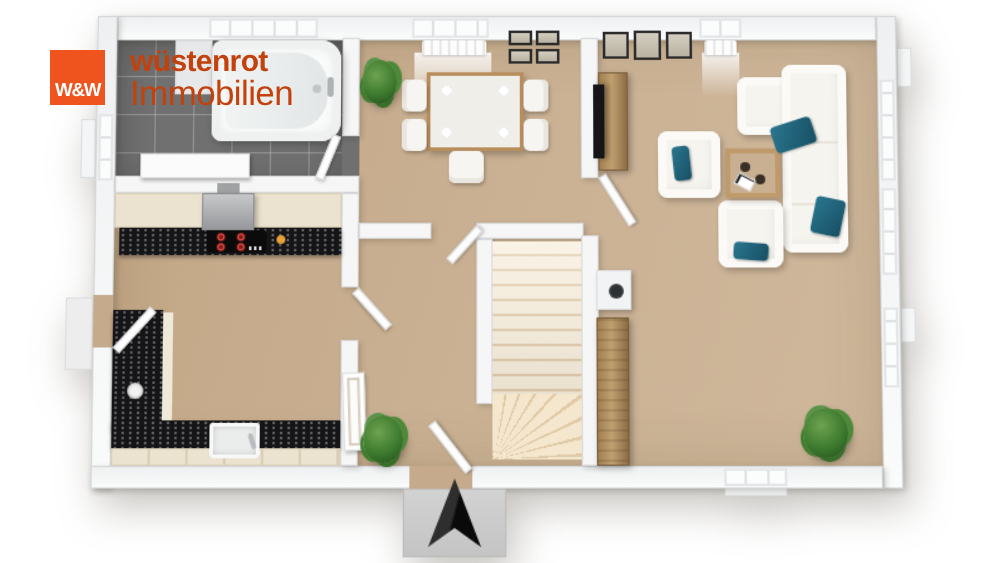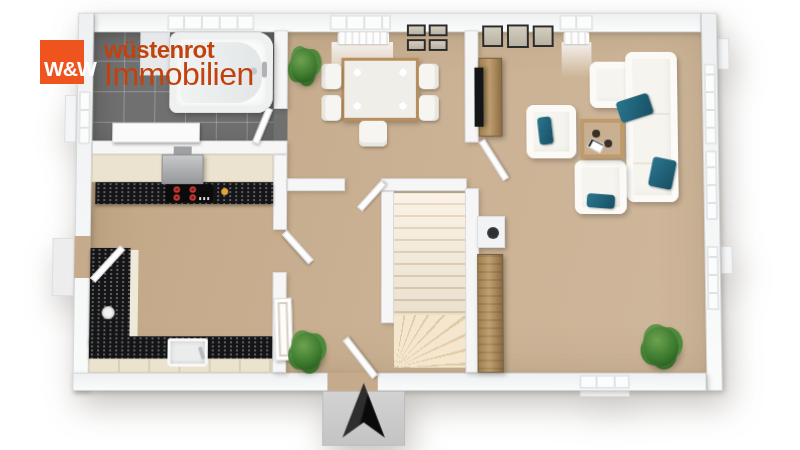--- a/index.html
+++ b/index.html
@@ -45,24 +45,24 @@
   .chair{background:#f6f5f2;border-radius:5px;z-index:5;
         box-shadow:inset 0 0 0 2px #e7e4de,1px 2px 3px rgba(0,0,0,.25);}
   .frame{border:2px solid #2b2b2b;background:linear-gradient(#d4cec0,#b9b2a2);box-sizing:border-box;}
   .wood{background:linear-gradient(90deg,#a08050,#c0a071 45%,#8c6d44);border:1px solid #7a5f3c;
         box-sizing:border-box;z-index:5;box-shadow:2px 2px 5px rgba(0,0,0,.3);}
   .streak{background:linear-gradient(180deg,rgba(255,255,255,.85),rgba(255,255,255,0));z-index:2;}
   .radiator{background:repeating-linear-gradient(90deg,#e8e8e8 0 2px,#fdfdfd 2px 7px);
         border-radius:2px;z-index:4;box-shadow:0 1px 2px rgba(0,0,0,.2);}
   
   #logo-box{position:absolute;left:40px;top:40px;width:44px;height:44px;background:#f0541e;z-index:20;}
-  #logo-mono{position:absolute;left:4px;bottom:3px;color:#fff;font-weight:bold;font-size:21px;letter-spacing:-1px;}
+  #logo-mono{position:absolute;left:4px;bottom:3px;color:#fff;font-weight:bold;font-size:15px;letter-spacing:-1px;}
   #wordmark{position:absolute;left:104px;top:37px;z-index:20;color:#c2410c;line-height:25px;}
   #wm1{font-size:24px;font-weight:bold;letter-spacing:-.5px;}
-  #wm2{font-size:32px;font-weight:normal;letter-spacing:-.5px;}
+  #wm2{font-size:28px;font-weight:normal;letter-spacing:-.5px;}
 </style>
 </head>
 <body>
 
 <div id="canvas">
 
   <div id="plan">
 
     <div class="a floor" style="left:16px;top:18px;width:613px;height:344px"></div>
     <div class="a bathfloor" style="left:16px;top:18px;width:184px;height:122px"></div>

